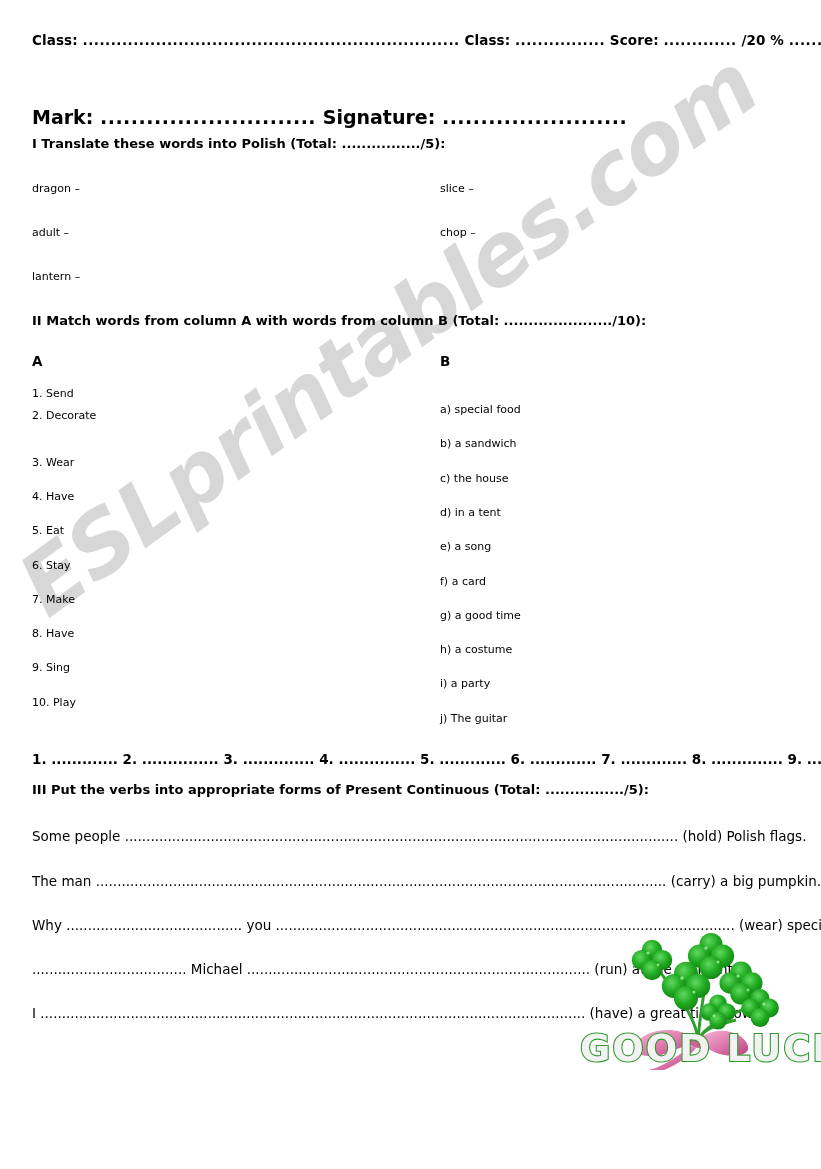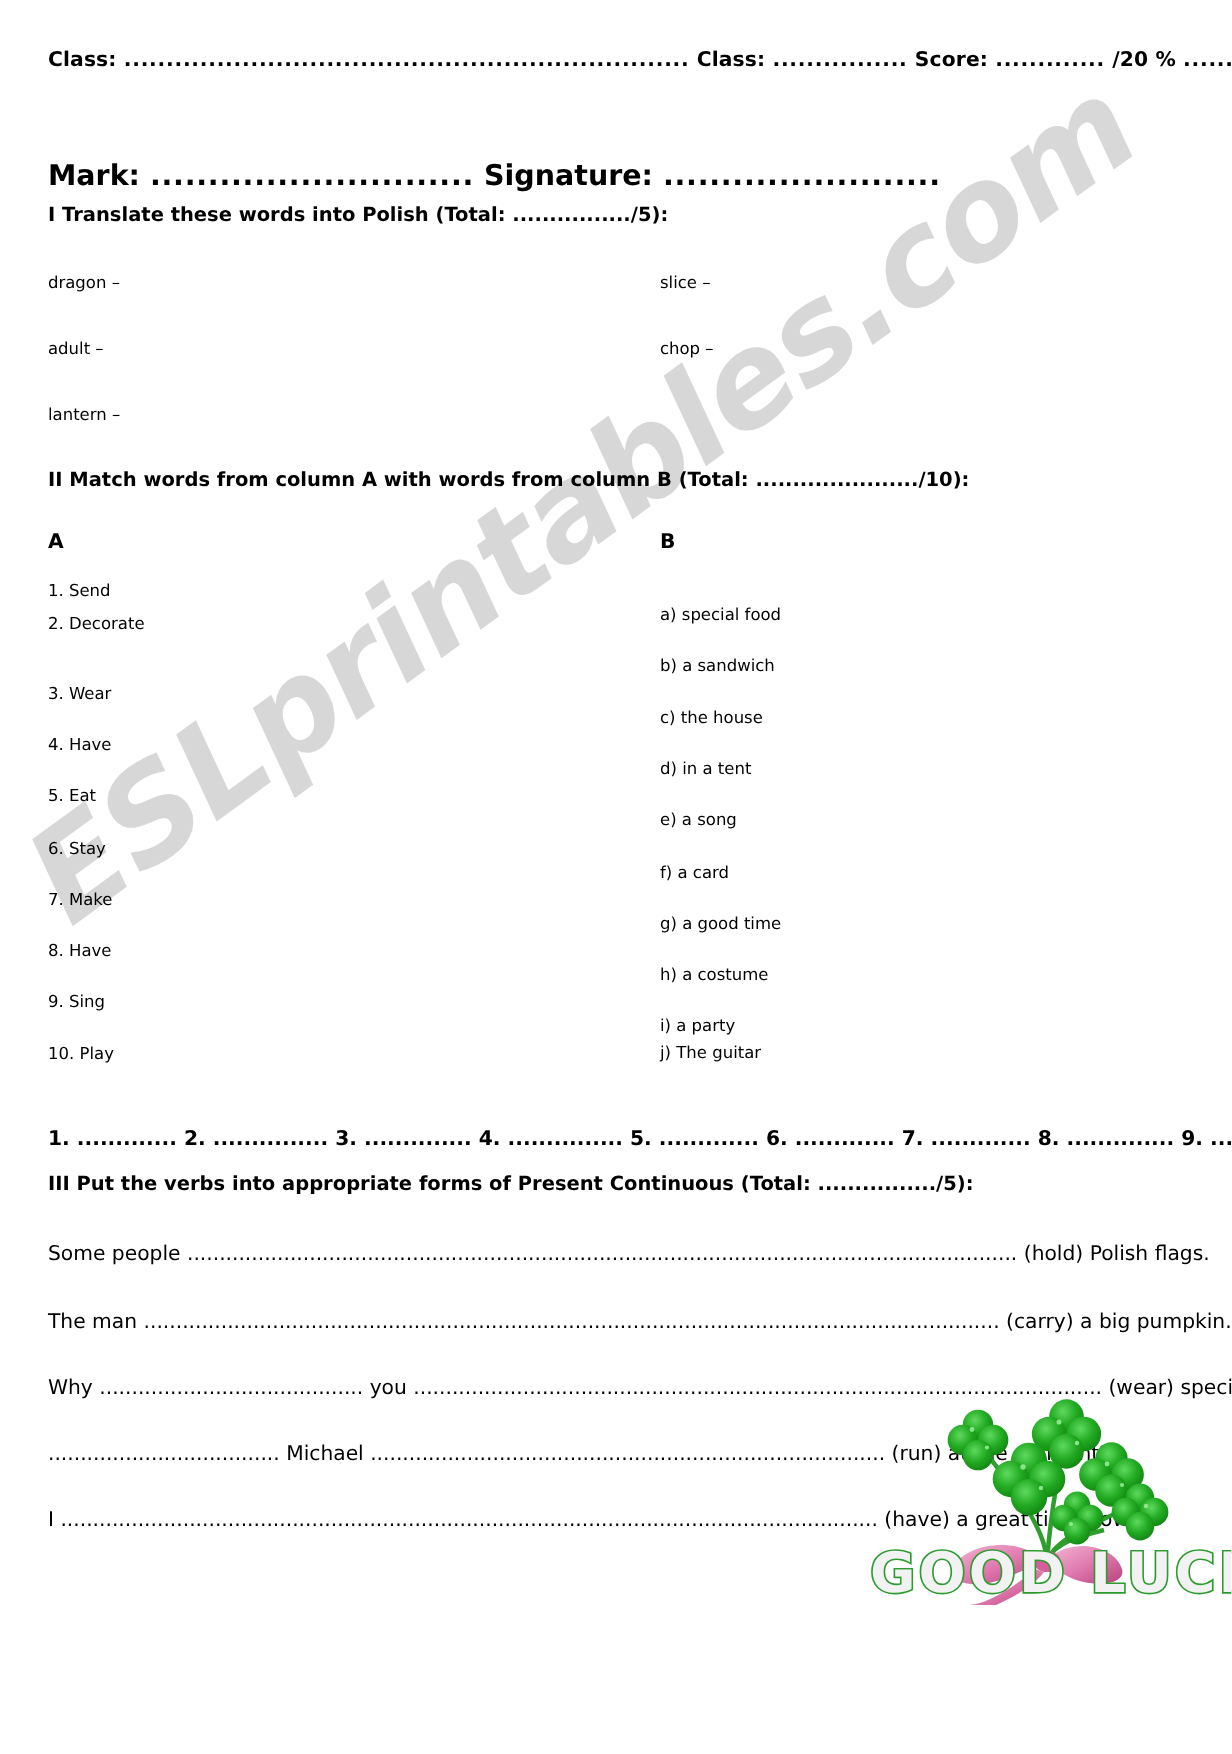--- a/index.html
+++ b/index.html
@@ -179,21 +179,21 @@
 
   <div class="row plain list-b" style="top:387px">a) special food</div>
   <div class="row plain list-b" style="top:421px">b) a sandwich</div>
   <div class="row plain list-b" style="top:456px">c) the house</div>
   <div class="row plain list-b" style="top:490px">d) in a tent</div>
   <div class="row plain list-b" style="top:524px">e) a song</div>
   <div class="row plain list-b" style="top:559px">f) a card</div>
   <div class="row plain list-b" style="top:593px">g) a good time</div>
   <div class="row plain list-b" style="top:627px">h) a costume</div>
   <div class="row plain list-b" style="top:661px">i) a party</div>
-  <div class="row plain list-b" style="top:679px">j) The guitar</div>
+  <div class="row plain list-b" style="top:696px">j) The guitar</div>
 
   <div class="row answers">1. ............. 2. ............... 3. .............. 4. ............... 5. ............. 6. ............. 7. ............. 8. .............. 9. ............. 10. ...............</div>
 
   <div class="row sec-head sec3-head">III Put the verbs into appropriate forms of Present Continuous (Total:  ................/5):</div>
 
   <div class="row sentence" style="top:873px">The man ..................................................................................................................................... (carry) a big pumpkin.</div>
   <div class="row sentence" style="top:828px">Some people ................................................................................................................................. (hold) Polish flags.</div>
   <div class="row sentence" style="top:917px">Why ......................................... you ........................................................................................................... (wear) special clothes?</div>
   <div class="row sentence" style="top:961px">.................................... Michael ................................................................................ (run) at the moment?</div>
   <div class="row sentence" style="top:1005px">I ............................................................................................................................... (have) a great time now.</div>

